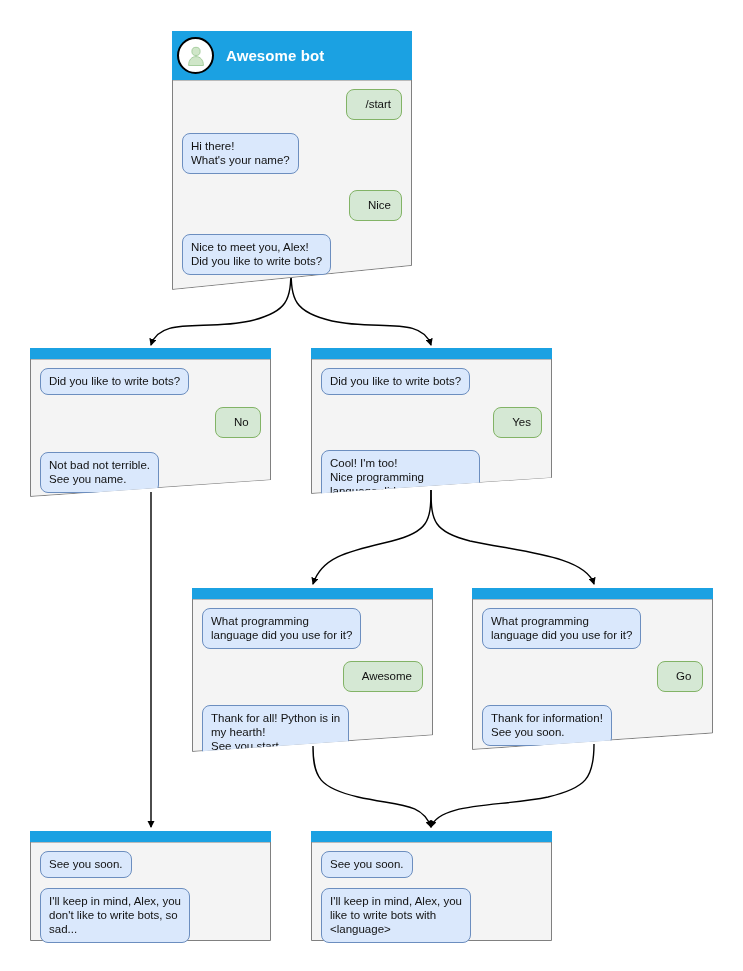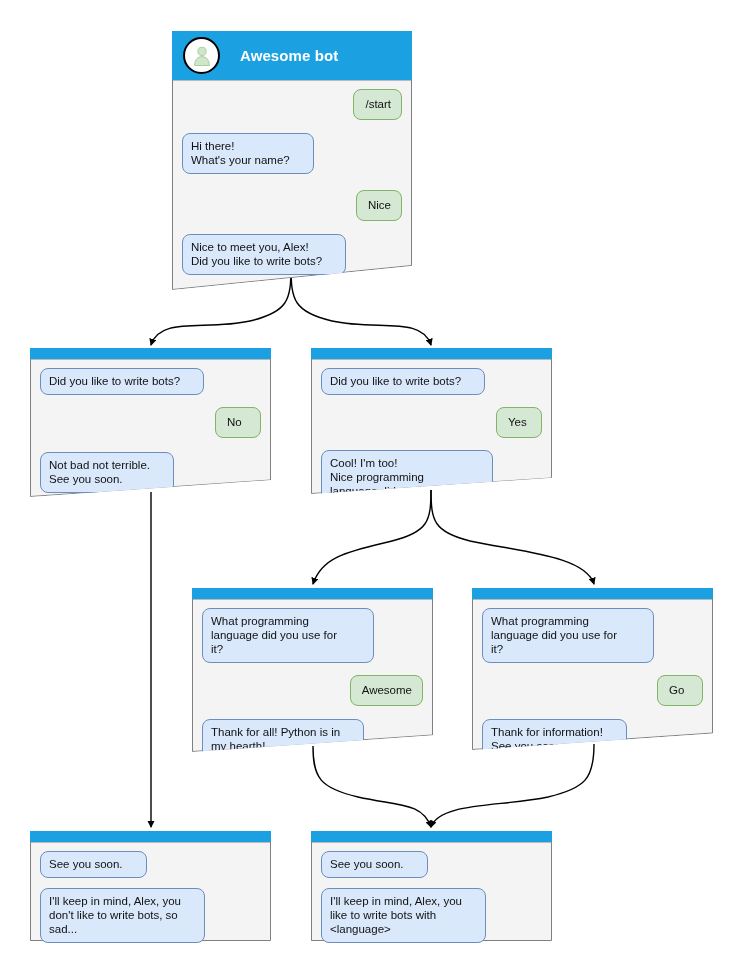--- a/index.html
+++ b/index.html
@@ -32,22 +32,22 @@
     position: absolute;
     left: 0; top: 0;
     width: 100%;
     background: #1ba1e2;
     box-sizing: border-box;
   }
   .node.root .header {
     height: 49px;
     display: flex;
     align-items: center;
-    padding-left: 11px;
-    gap: 20px;
+    padding-left: 5px;
+    gap: 12px;
   }
   .node.sub .header {
     height: 11px;
   }
 
   .avatar {
     width: 37px;
     height: 37px;
     border-radius: 50%;
     background: #ffffff;
@@ -86,40 +86,40 @@
     width: 100%;
     padding: 9px 10px 0 10px;
     box-sizing: border-box;
     display: flex;
     flex-direction: column;
   }
 
   .bubble {
     display: inline-block;
     max-width: 78%;
-    padding: 5px 23px 6px 8px;
+    padding: 5px 8px 6px 8px;
     border-radius: 8px;
     font-size: 11.5px;
     line-height: 14px;
     color: #111111;
     white-space: pre-line;
     box-sizing: border-box;
   }
   .bubble.bot {
     background: #dae8fc;
     border: 1px solid #6c8ebf;
     align-self: flex-start;
   }
   .bubble.user {
     background: #d5e8d4;
     border: 1px solid #82b366;
     align-self: flex-end;
     min-width: 46px;
     text-align: left;
-    padding: 7px 10px 8px 11px;
+    padding: 7px 10px 8px 18px;
   }
 
   .spacer { flex: 0 0 auto; }
 </style>
 </head>
 <body>
 
 <svg id="edges" viewBox="0 0 743 971" width="743" height="971">
   <defs>
     <marker id="arrow" viewBox="0 0 10 10" refX="8.6" refY="5" markerWidth="5.2" markerHeight="5.2" orient="auto-start-reverse">
@@ -173,21 +173,21 @@
   <div class="body" style="top:11px; height:138px; clip-path: polygon(0% 0%, 100% 0%, 100% 87.7%, 0% 100%);">
     <svg class="outline" viewBox="0 0 241 138" preserveAspectRatio="none">
       <path d="M0.5,0 L240.5,0 L240.5,121 L0.5,137.5 Z" fill="none" stroke="#808080" stroke-width="1"></path>
     </svg>
     <div class="msgs">
       <div class="bubble bot">Did you like to write bots?</div>
       <div class="spacer" style="height:12px"></div>
       <div class="bubble user">No</div>
       <div class="spacer" style="height:14px"></div>
       <div class="bubble bot">Not bad not terrible.
-See you soon.</div>
+See you name.</div>
     </div>
   </div>
 </div>
 
 <div class="node sub" style="left:311px; top:348px; width:241px; height:146px;">
   <div class="header"></div>
   <div class="body" style="top:11px; height:135px; clip-path: polygon(0% 0%, 100% 0%, 100% 88%, 0% 100%);">
     <svg class="outline" viewBox="0 0 241 135" preserveAspectRatio="none">
       <path d="M0.5,0 L240.5,0 L240.5,119 L0.5,134.5 Z" fill="none" stroke="#808080" stroke-width="1"></path>
     </svg>

